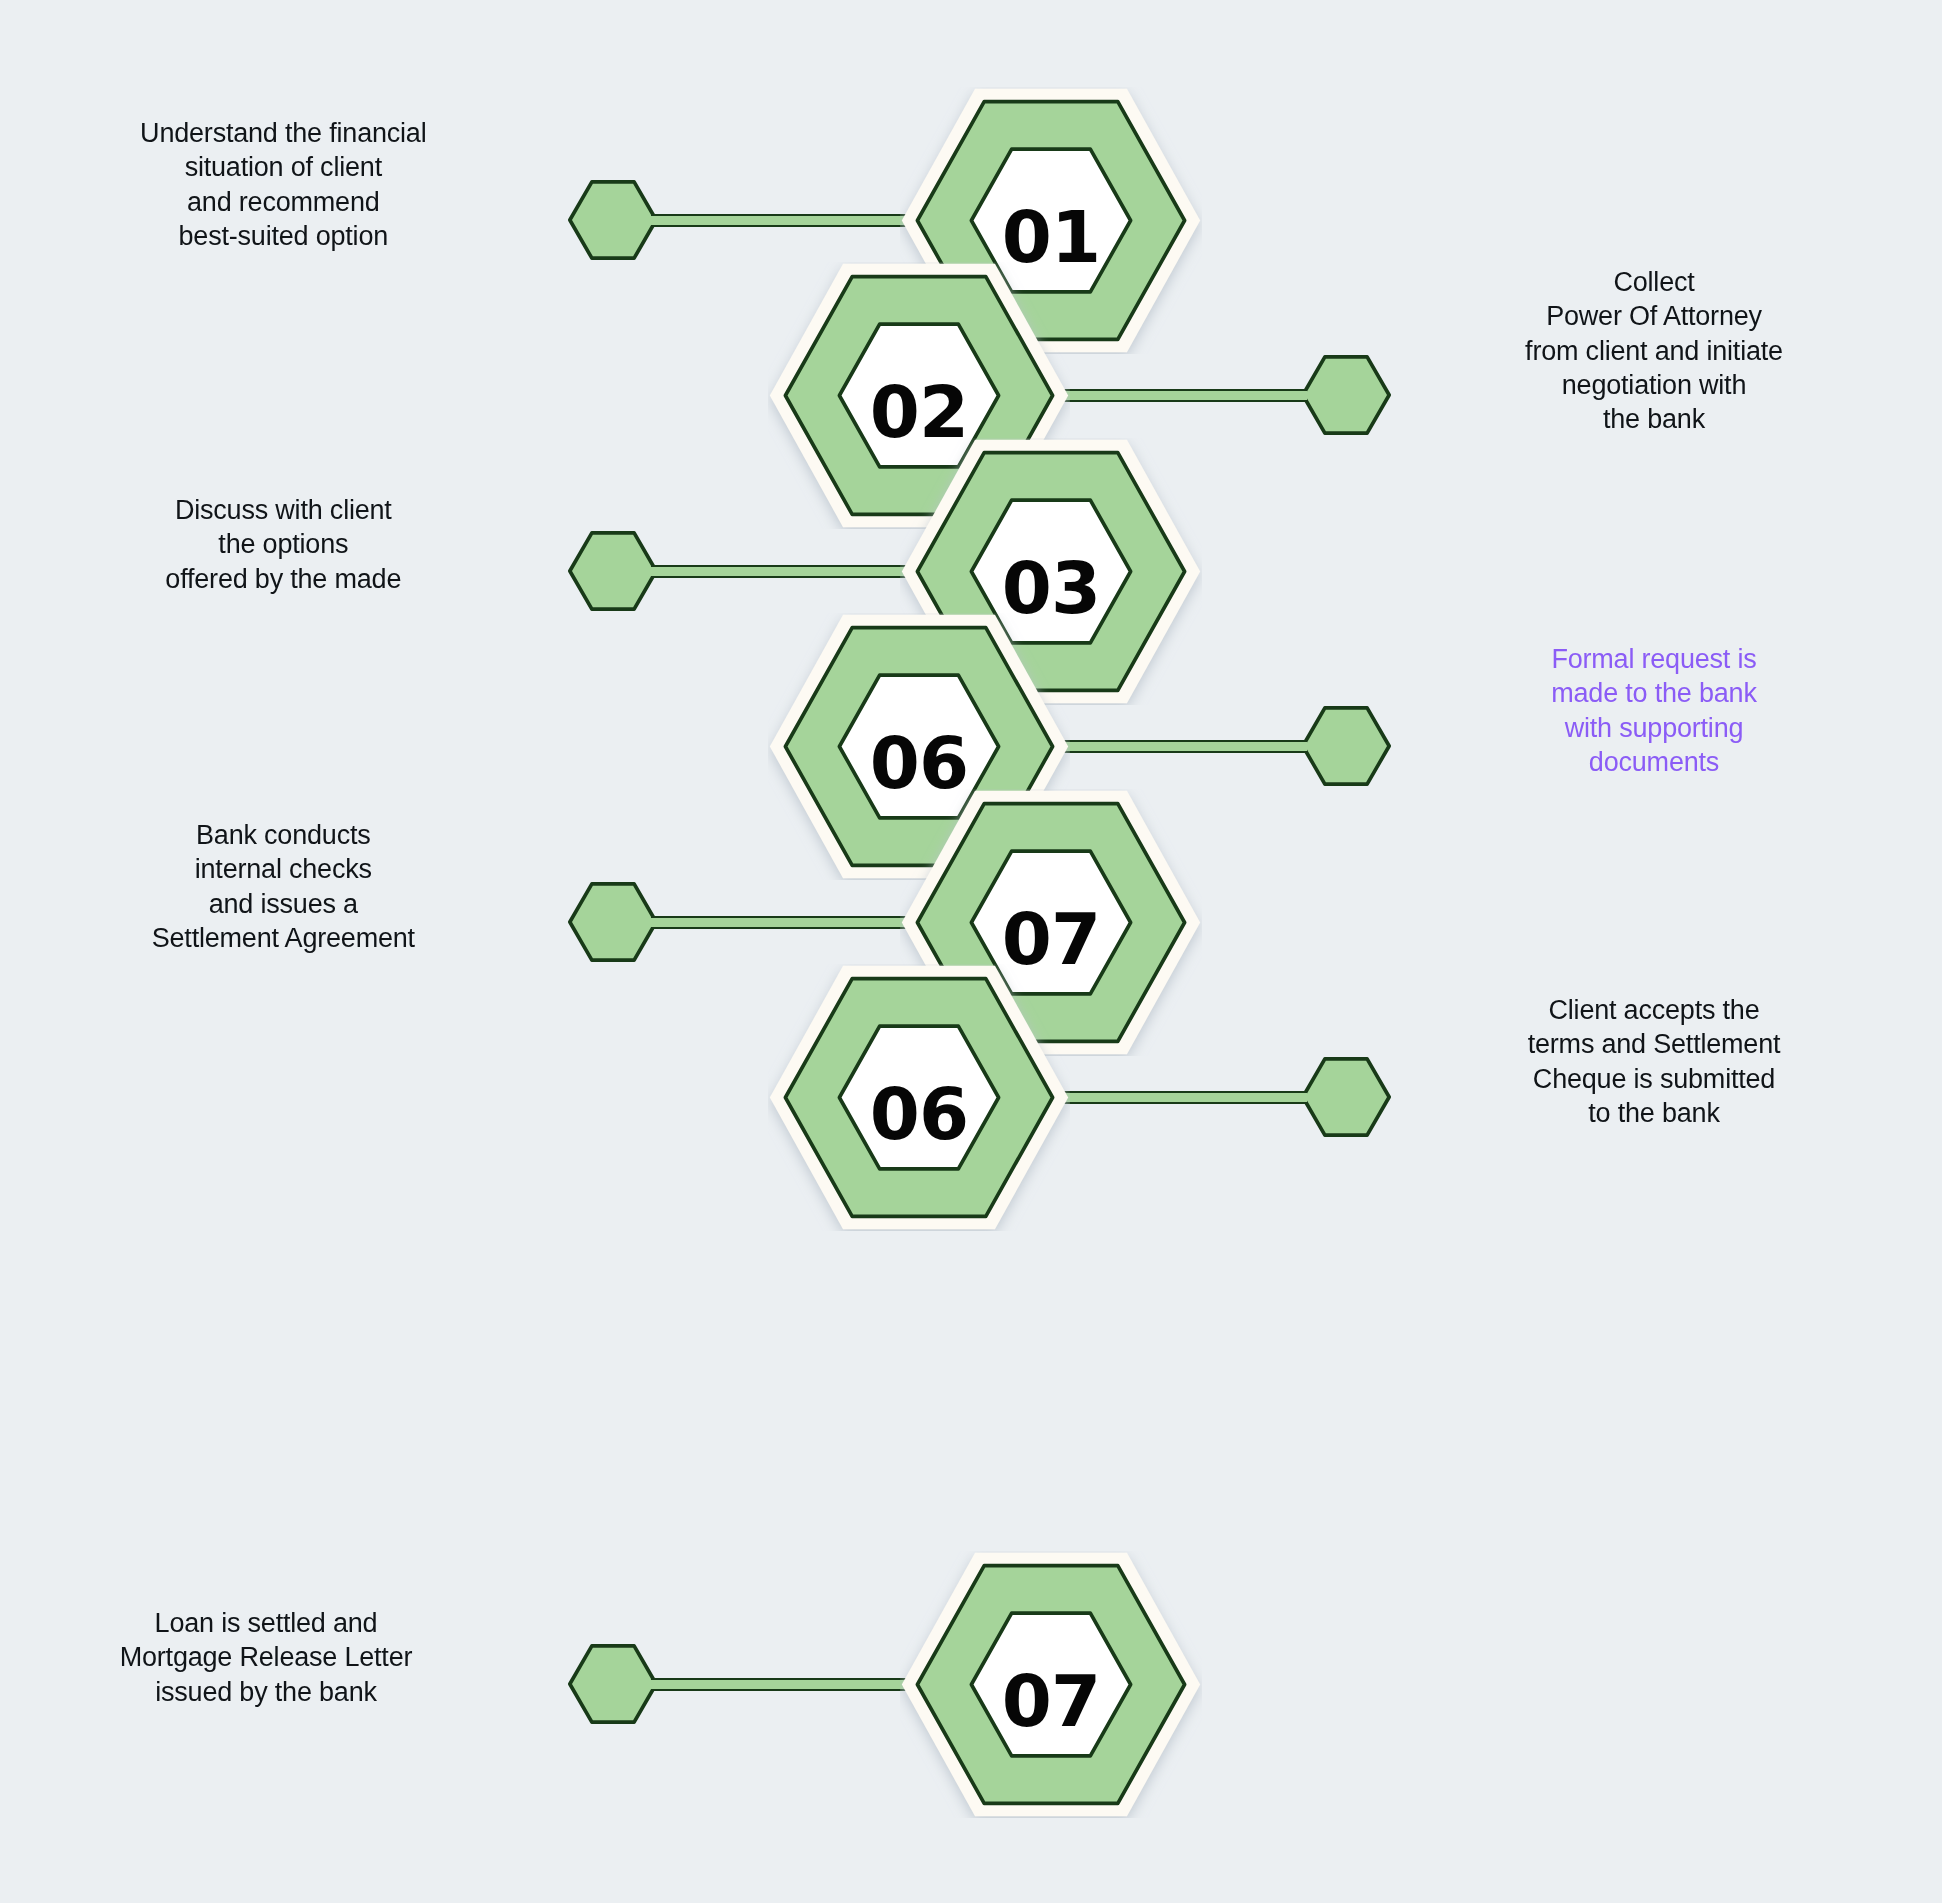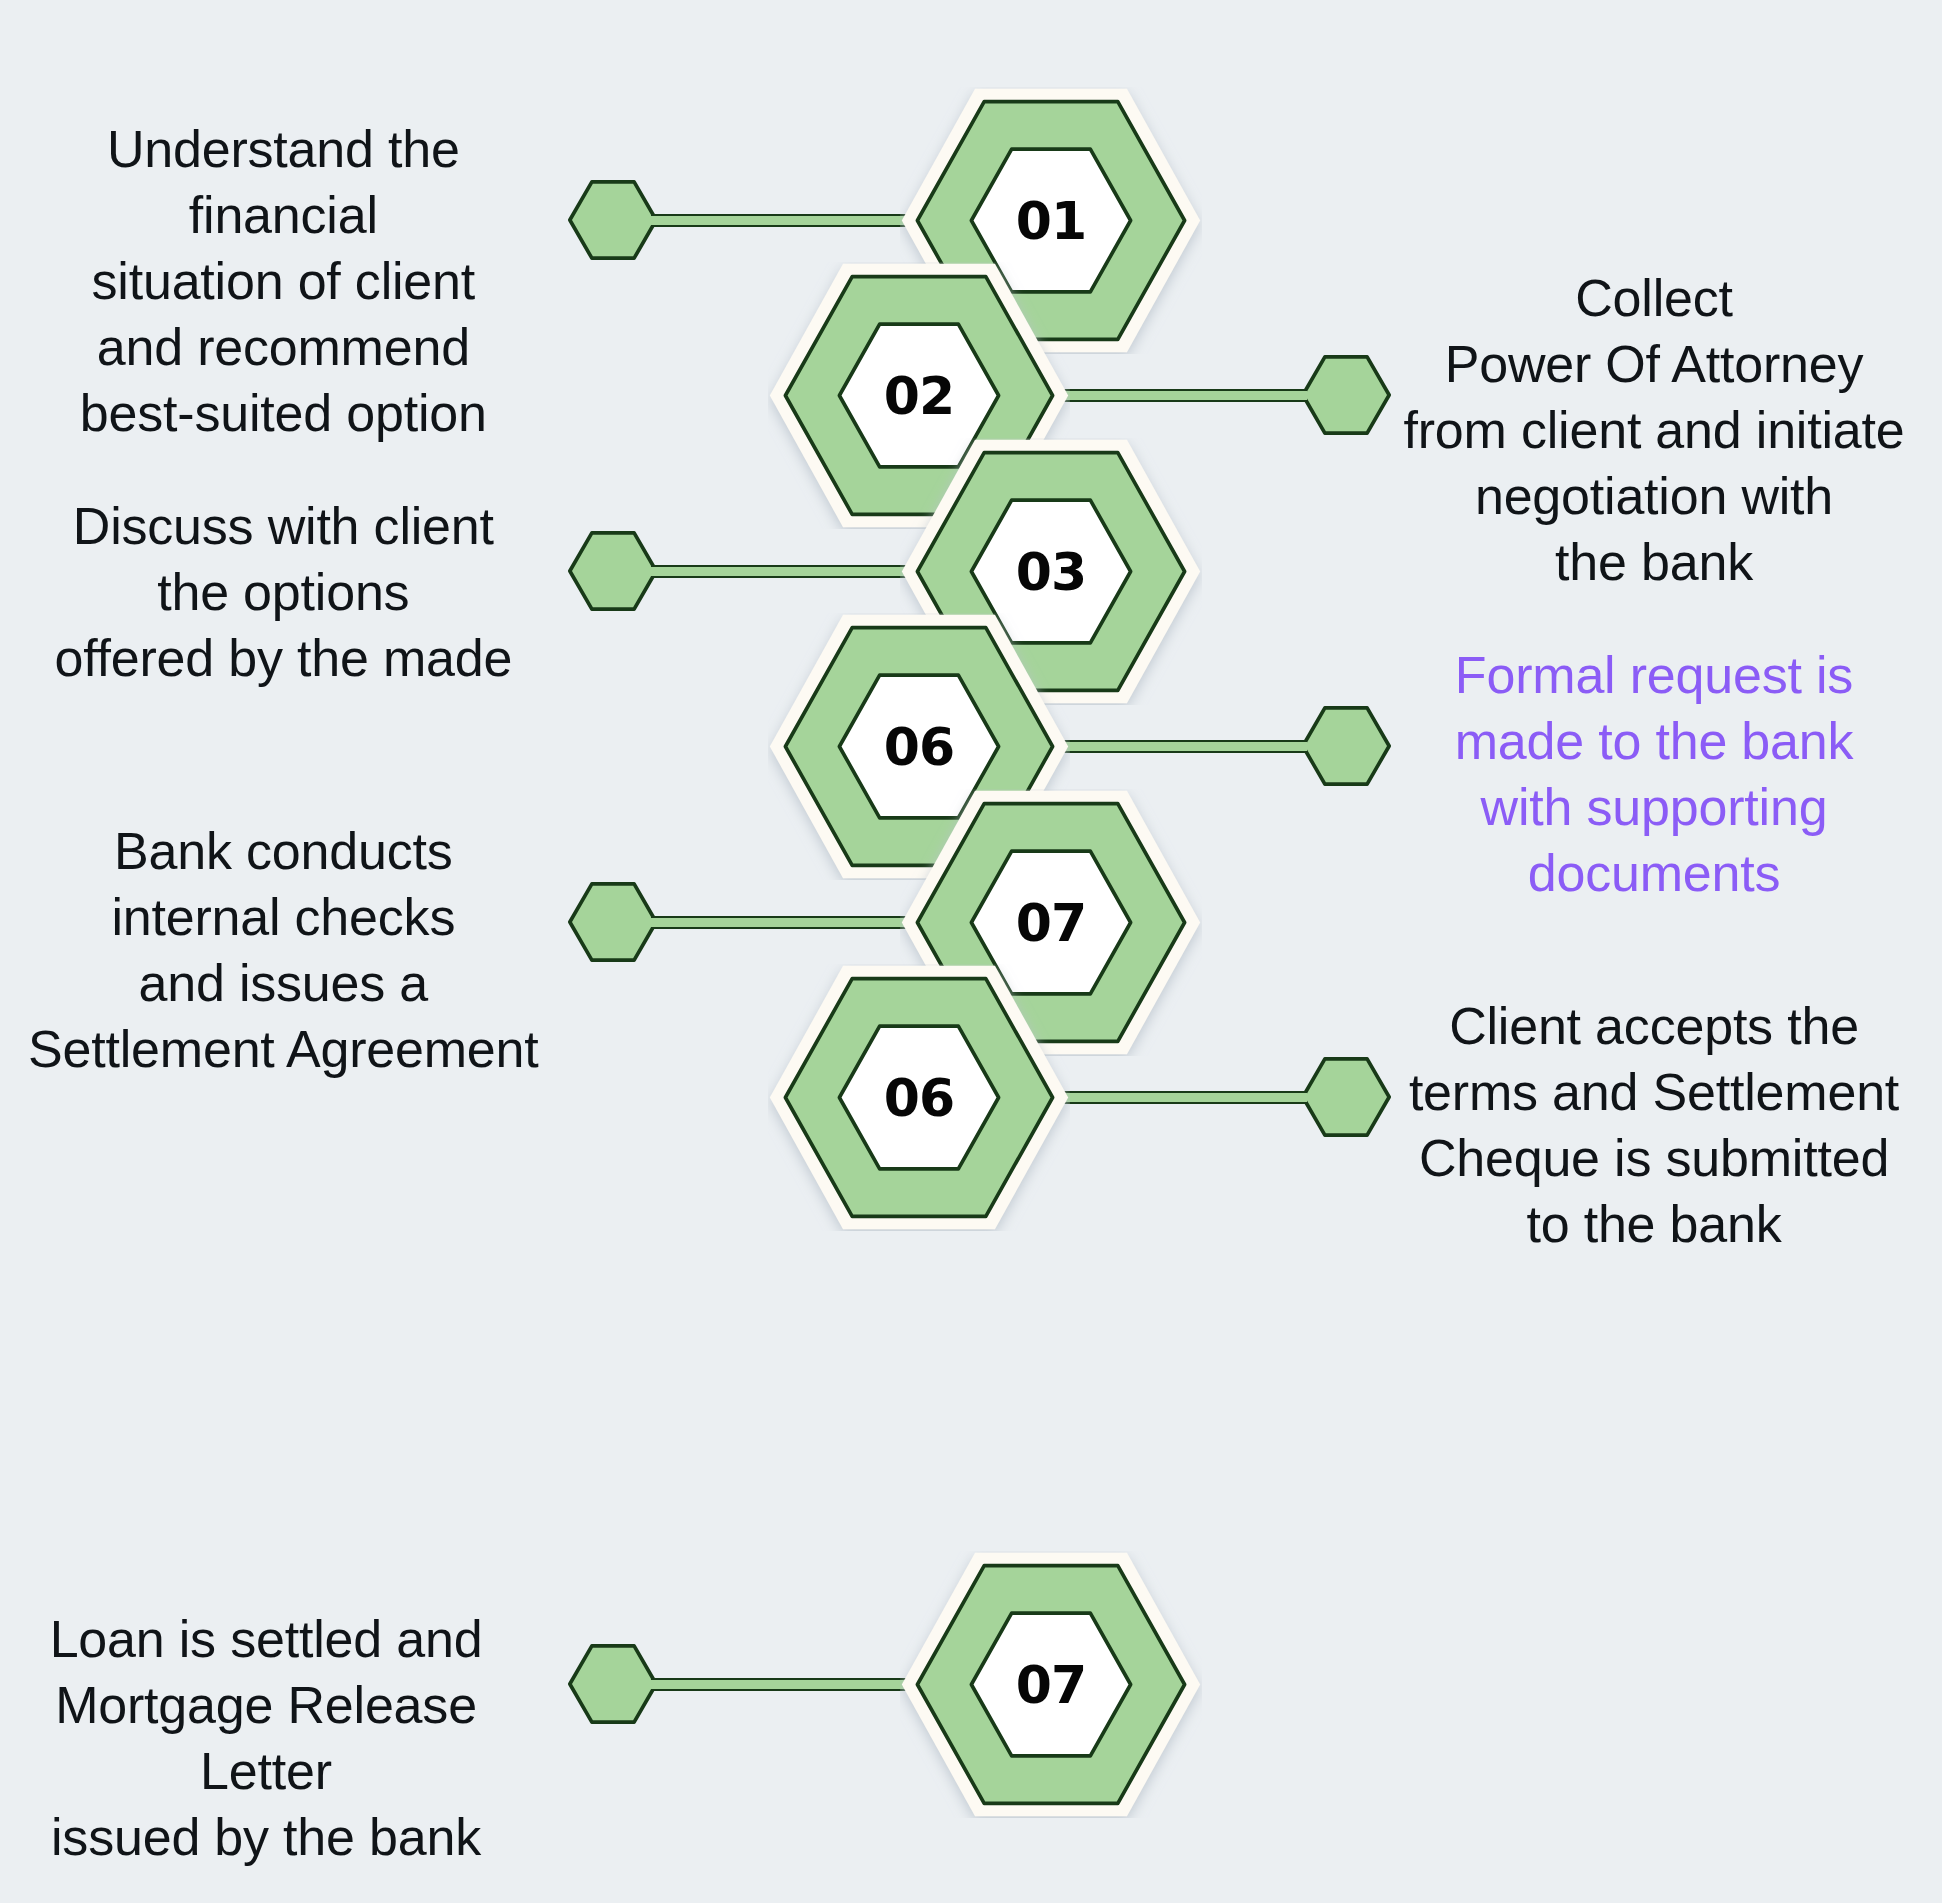--- a/index.html
+++ b/index.html
@@ -24,21 +24,21 @@
     left: 0;
     width: 1943px;
     height: 247px;
   }
 
   
   .caption {
     position: absolute;
     top: 0;
     width: 640px;
-    font-size: 52px;
+    font-size: 27px;
     line-height: 1.27;
     color: #101418;
     letter-spacing: -0.2px;
     white-space: pre-line;
   }
   .caption.left  { left: 18.3px;  text-align: center; }
   .caption.right { left: 1285px; text-align: center; }
 
   
   .rail {
@@ -58,28 +58,28 @@
 
   
   .badge {
     position: absolute;
     width: 302px;
     height: 267px;
   }
   .badge svg { display: block; width: 100%; height: 100%; }
   .badge .num {
     position: absolute;
-    left: 0; top: 0;
+    left: 0; top: 16px;
     width: 302px; height: 267px;
     display: flex;
     align-items: center;
     justify-content: center;
     font-family: "DejaVu Sans", sans-serif;
     font-weight: bold;
-    font-size: 52px;
+    font-size: 72px;
     letter-spacing: -0.9px;
     color: #060606;
   }
 </style>
 </head>
 <body style="background: rgb(235, 239, 242);">
 
 <div id="stage" style="background: rgb(235, 239, 242);">
     <div class="step" style="top: 0px; height: 0px;">
       <div class="caption left" style="color: rgb(16, 20, 24); top: 116px; left: 18.3px; width: 530px;">Understand the financial

